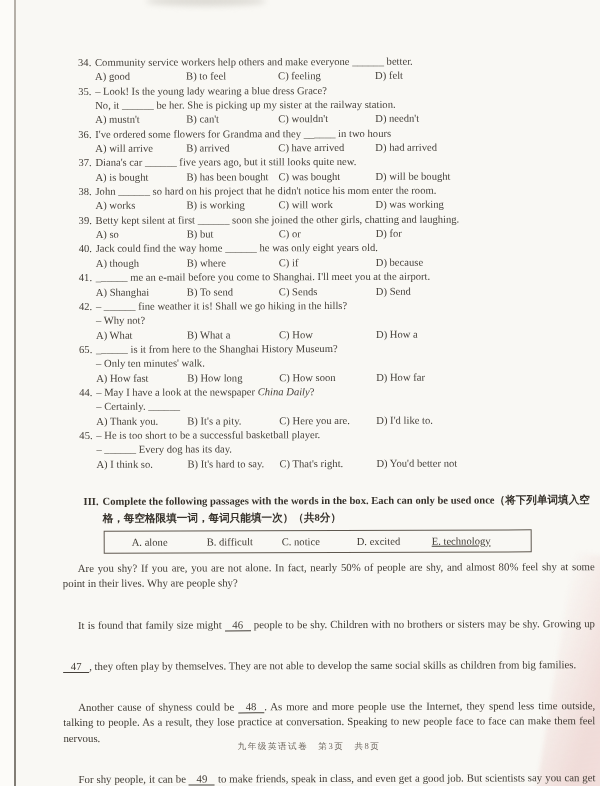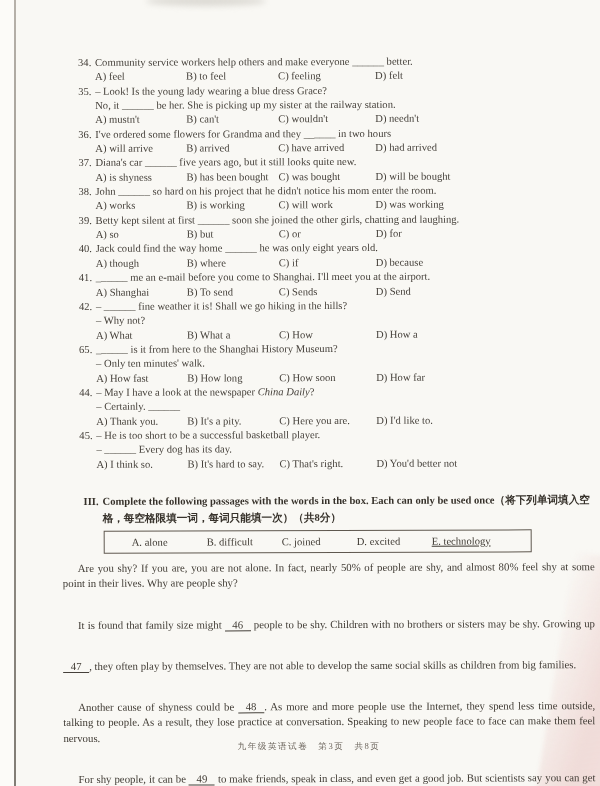--- a/index.html
+++ b/index.html
@@ -43,21 +43,21 @@
   <div class="edge-strip"></div>
   <div class="edge-line"></div>
   <div class="top-smudge"></div>
   <div class="pink-band"></div>
 
   <div class="content">
     <div class="questions">
         <div class="question">
           <div class="q-line q-first"><span class="q-num">34.</span><span>Community service workers help others and make everyone ______ better.</span></div>
           <div class="q-options">
-            <span class="q-opt">A) feel</span>
+            <span class="q-opt">A) good</span>
             <span class="q-opt">B) to feel</span>
             <span class="q-opt">C) feeling</span>
             <span class="q-opt">D) felt</span>
           </div>
         </div>
         <div class="question">
           <div class="q-line q-first"><span class="q-num">35.</span><span>– Look! Is the young lady wearing a blue dress Grace?</span></div>
           <div class="q-line q-cont"><span>No, it ______ be her. She is picking up my sister at the railway station.</span></div>
           <div class="q-options">
             <span class="q-opt">A) mustn't</span>
@@ -71,21 +71,21 @@
           <div class="q-options">
             <span class="q-opt">A) will arrive</span>
             <span class="q-opt">B) arrived</span>
             <span class="q-opt">C) have arrived</span>
             <span class="q-opt">D) had arrived</span>
           </div>
         </div>
         <div class="question">
           <div class="q-line q-first"><span class="q-num">37.</span><span>Diana's car ______ five years ago, but it still looks quite new.</span></div>
           <div class="q-options">
-            <span class="q-opt">A) is shyness</span>
+            <span class="q-opt">A) is bought</span>
             <span class="q-opt">B) has been bought</span>
             <span class="q-opt">C) was bought</span>
             <span class="q-opt">D) will be bought</span>
           </div>
         </div>
         <div class="question">
           <div class="q-line q-first"><span class="q-num">38.</span><span>John ______ so hard on his project that he didn't notice his mom enter the room.</span></div>
           <div class="q-options">
             <span class="q-opt">A) works</span>
             <span class="q-opt">B) is working</span>
@@ -163,21 +163,21 @@
       </div>
 
     <div class="sec3">
       <div class="sec3-head">
         <span class="sec3-label">III.</span>
         <span class="sec3-text">Complete the following passages with the words in the box. Each can only be used once（将下列单词填入空格，每空格限填一词，每词只能填一次）（共8分）</span>
       </div>
       <div class="word-box">
           <span class="word-item">A. alone</span>
           <span class="word-item">B. difficult</span>
-          <span class="word-item">C. joined</span>
+          <span class="word-item">C. notice</span>
           <span class="word-item">D. excited</span>
           <span class="word-item">E. technology</span>
         </div>
       <div class="passage">
           <p class="para"><span>Are you shy? If you are, you are not alone. In fact, nearly 50% of people are shy, and almost 80% feel shy at some point in their lives. Why are people shy?</span></p>
           <p class="para"><span>It is found that family size might </span><span class="blank">46</span><span> people to be shy. Children with no brothers or sisters may be shy. Growing up </span><span class="blank">47</span><span>, they often play by themselves. They are not able to develop the same social skills as children from big families.</span></p>
           <p class="para"><span>Another cause of shyness could be </span><span class="blank">48</span><span>. As more and more people use the Internet, they spend less time outside, talking to people. As a result, they lose practice at conversation. Speaking to new people face to face can make them feel nervous.</span></p>
           <p class="para"><span>For shy people, it can be </span><span class="blank">49</span><span> to make friends, speak in class, and even get a good job. But scientists say you can get over your shyness. They suggest trying new things and practicing conversation.</span></p>
           <p class="para"><span>Anyway, don't worry about shyness — you are valued for what you are!</span></p>
         </div>

